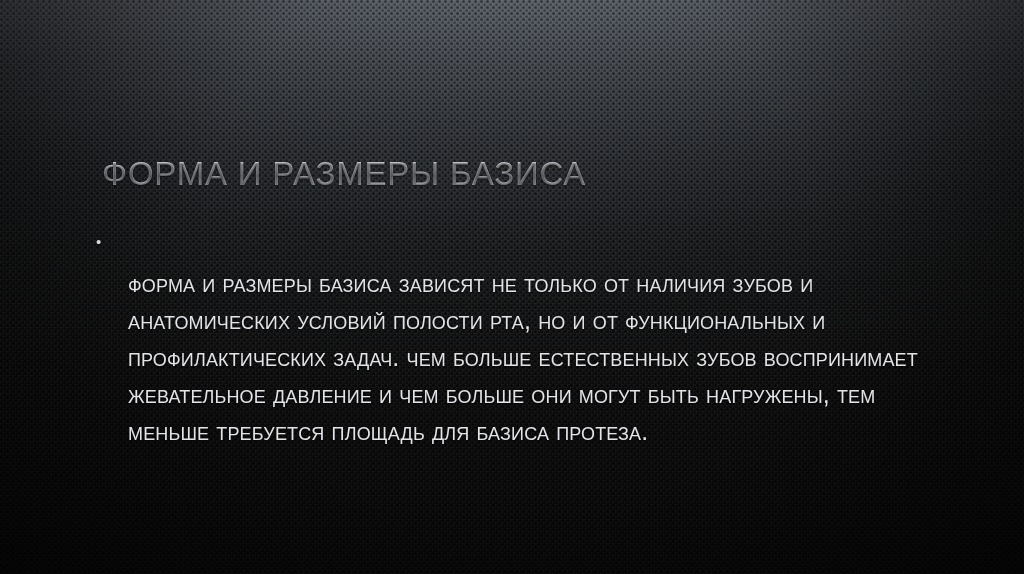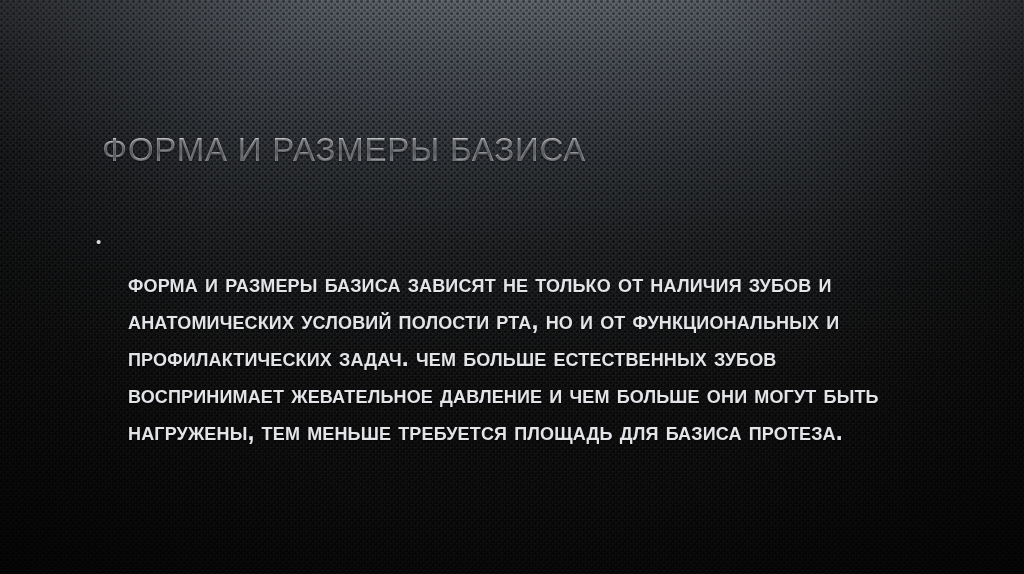--- a/index.html
+++ b/index.html
@@ -88,21 +88,21 @@
   
 
   .content {
     position: absolute;
     inset: 0;
   }
 
   .slide-title {
     position: absolute;
     left: 102px;
-    top: 88px;
+    top: 112px;
     width: 830px;
     font-size: 33px;
     line-height: 1.1;
     letter-spacing: 0.8px;
     font-weight: 400;
     text-transform: uppercase;
     color: #c9cace;
     background: linear-gradient(to bottom,
       #e8e9ec 0%,
       #d2d3d8 34%,
@@ -138,21 +138,21 @@
     color: #d7d8dc;
     text-align: left;
     text-shadow: 0 1px 2px rgba(0,0,0,0.6);
   }
 
   .bullet-text {
     flex: 1 1 auto;
     font-size: 25px;
     line-height: 37px;
     letter-spacing: 0.15px;
-    font-weight: 700;
+    font-weight: 400;
     font-variant: small-caps;
     text-transform: lowercase;
     color: #e3e4e8;
     text-shadow: 0 1px 2px rgba(0,0,0,0.6);
     margin-top: 43px;
   }
 </style>
 </head>
 <body>
 

